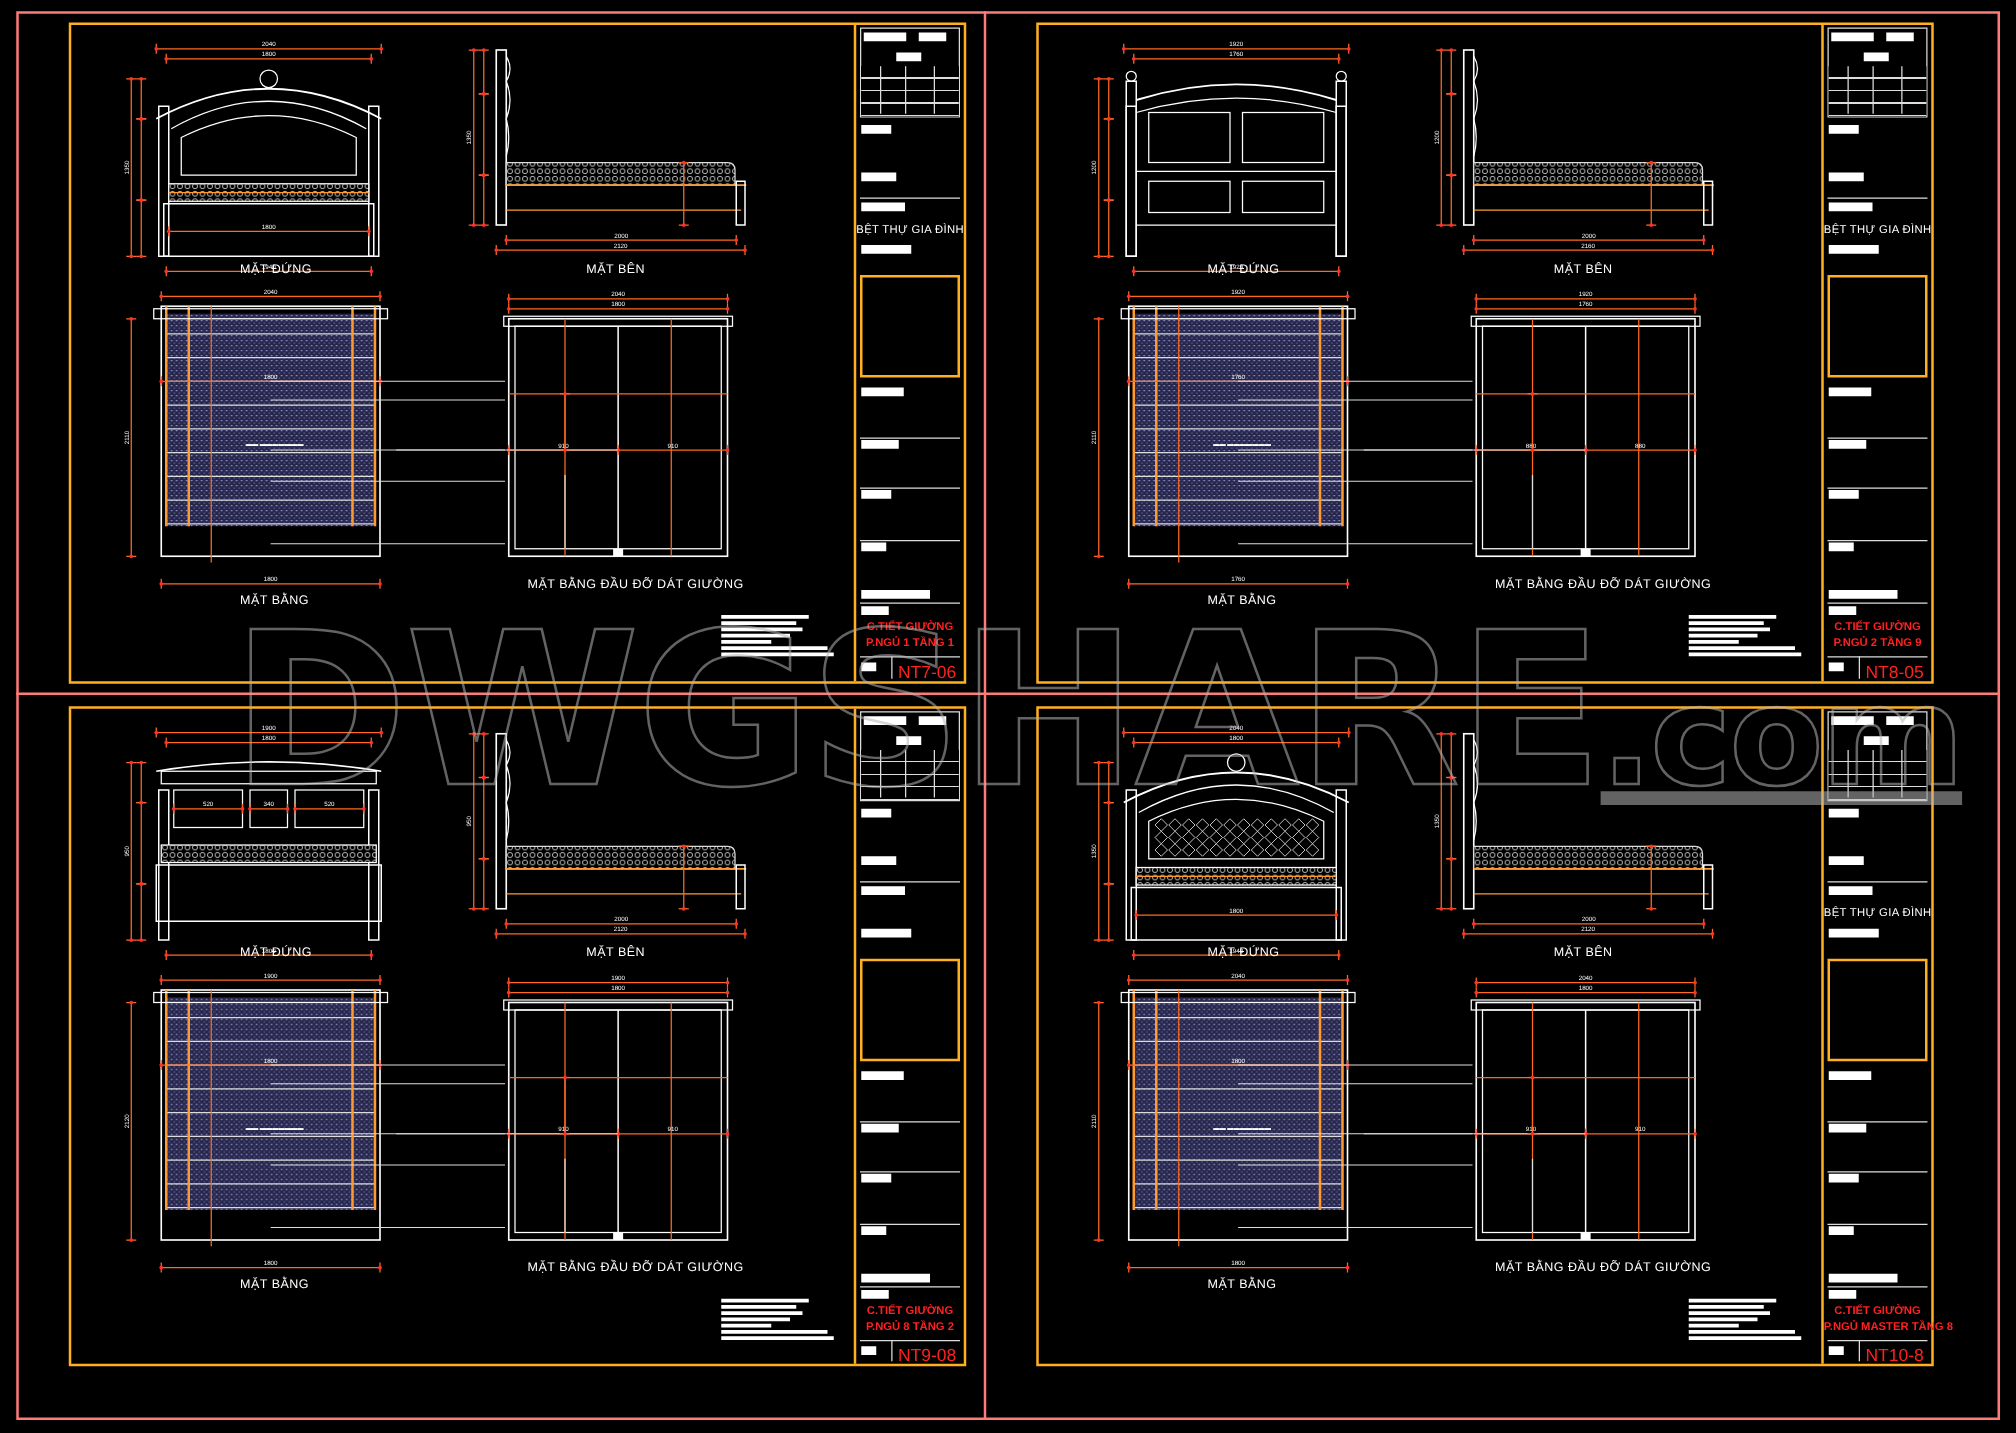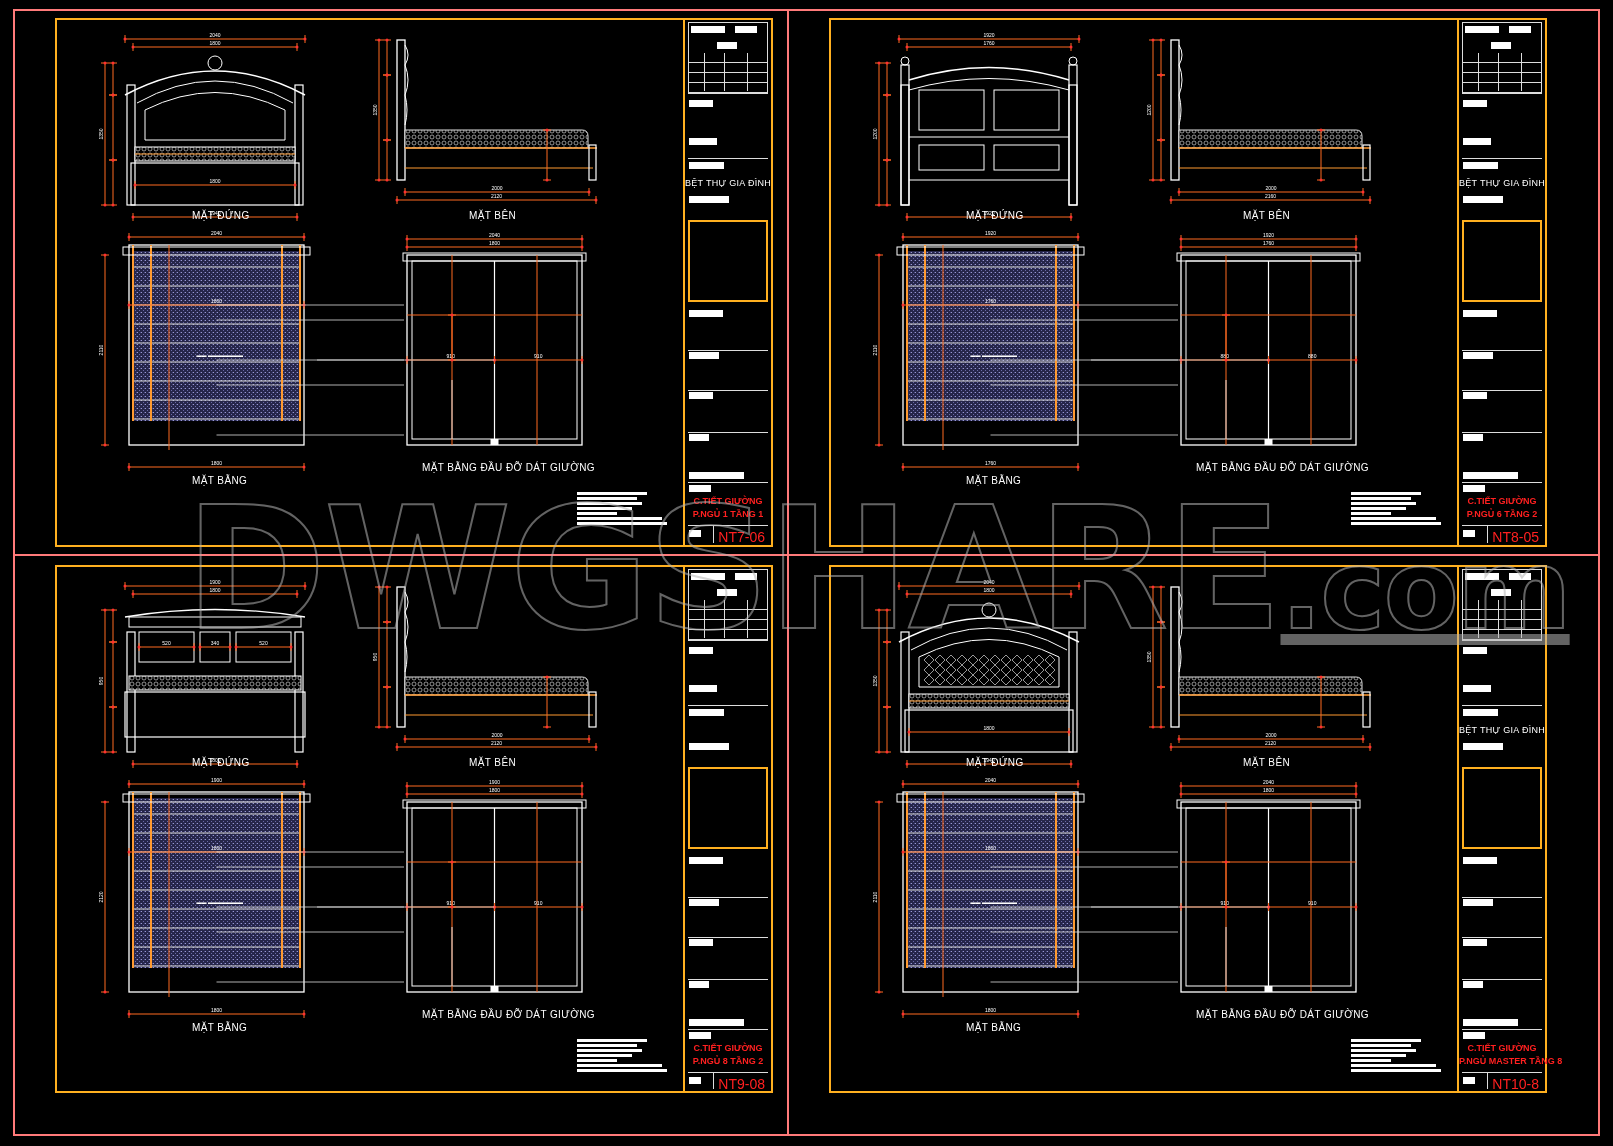--- a/index.html
+++ b/index.html
@@ -528,21 +528,21 @@
     <div style="position:absolute;left:3px;right:3px;top:330px;height:1px;background:#ddd;"></div>
     <div class="tb-white" style="left:4px;top:332px;width:30px;"></div>
     <div style="position:absolute;left:3px;right:3px;top:370px;height:1px;background:#ddd;"></div>
     <div class="tb-white" style="left:4px;top:372px;width:24px;"></div>
     <div style="position:absolute;left:3px;right:3px;top:412px;height:1px;background:#ddd;"></div>
     <div class="tb-white" style="left:4px;top:414px;width:20px;"></div>
     <div class="tb-white" style="left:4px;top:452px;width:55px;"></div>
     <div style="position:absolute;left:3px;right:3px;top:462px;height:1px;background:#ddd;"></div>
     <div class="tb-white" style="left:4px;top:465px;width:22px;"></div>
     <div class="tb-title" style="top:475px;">C.TIẾT GIƯỜNG</div>
-    <div class="tb-title" style="top:488px;">P.NGỦ 6 TẦNG 2</div>
+    <div class="tb-title" style="top:488px;">P.NGỦ 2 TẦNG 9</div>
     <div style="position:absolute;left:3px;right:3px;top:505px;height:1px;background:#ddd;"></div>
     <div style="position:absolute;left:28px;top:505px;bottom:2px;width:1px;background:#ddd;"></div>
     <div class="tb-white" style="left:4px;top:510px;width:12px;"></div>
     <div class="tb-code" style="top:509px;">NT8-05</div>
   </div>
   </div>
 <div class="sheet" style="left:55px;top:565px;width:718px;height:528px;">
     <svg class="draw" width="630" height="528">
       <defs>
         <pattern id="mat-NT9-06" width="4" height="4" patternUnits="userSpaceOnUse">

